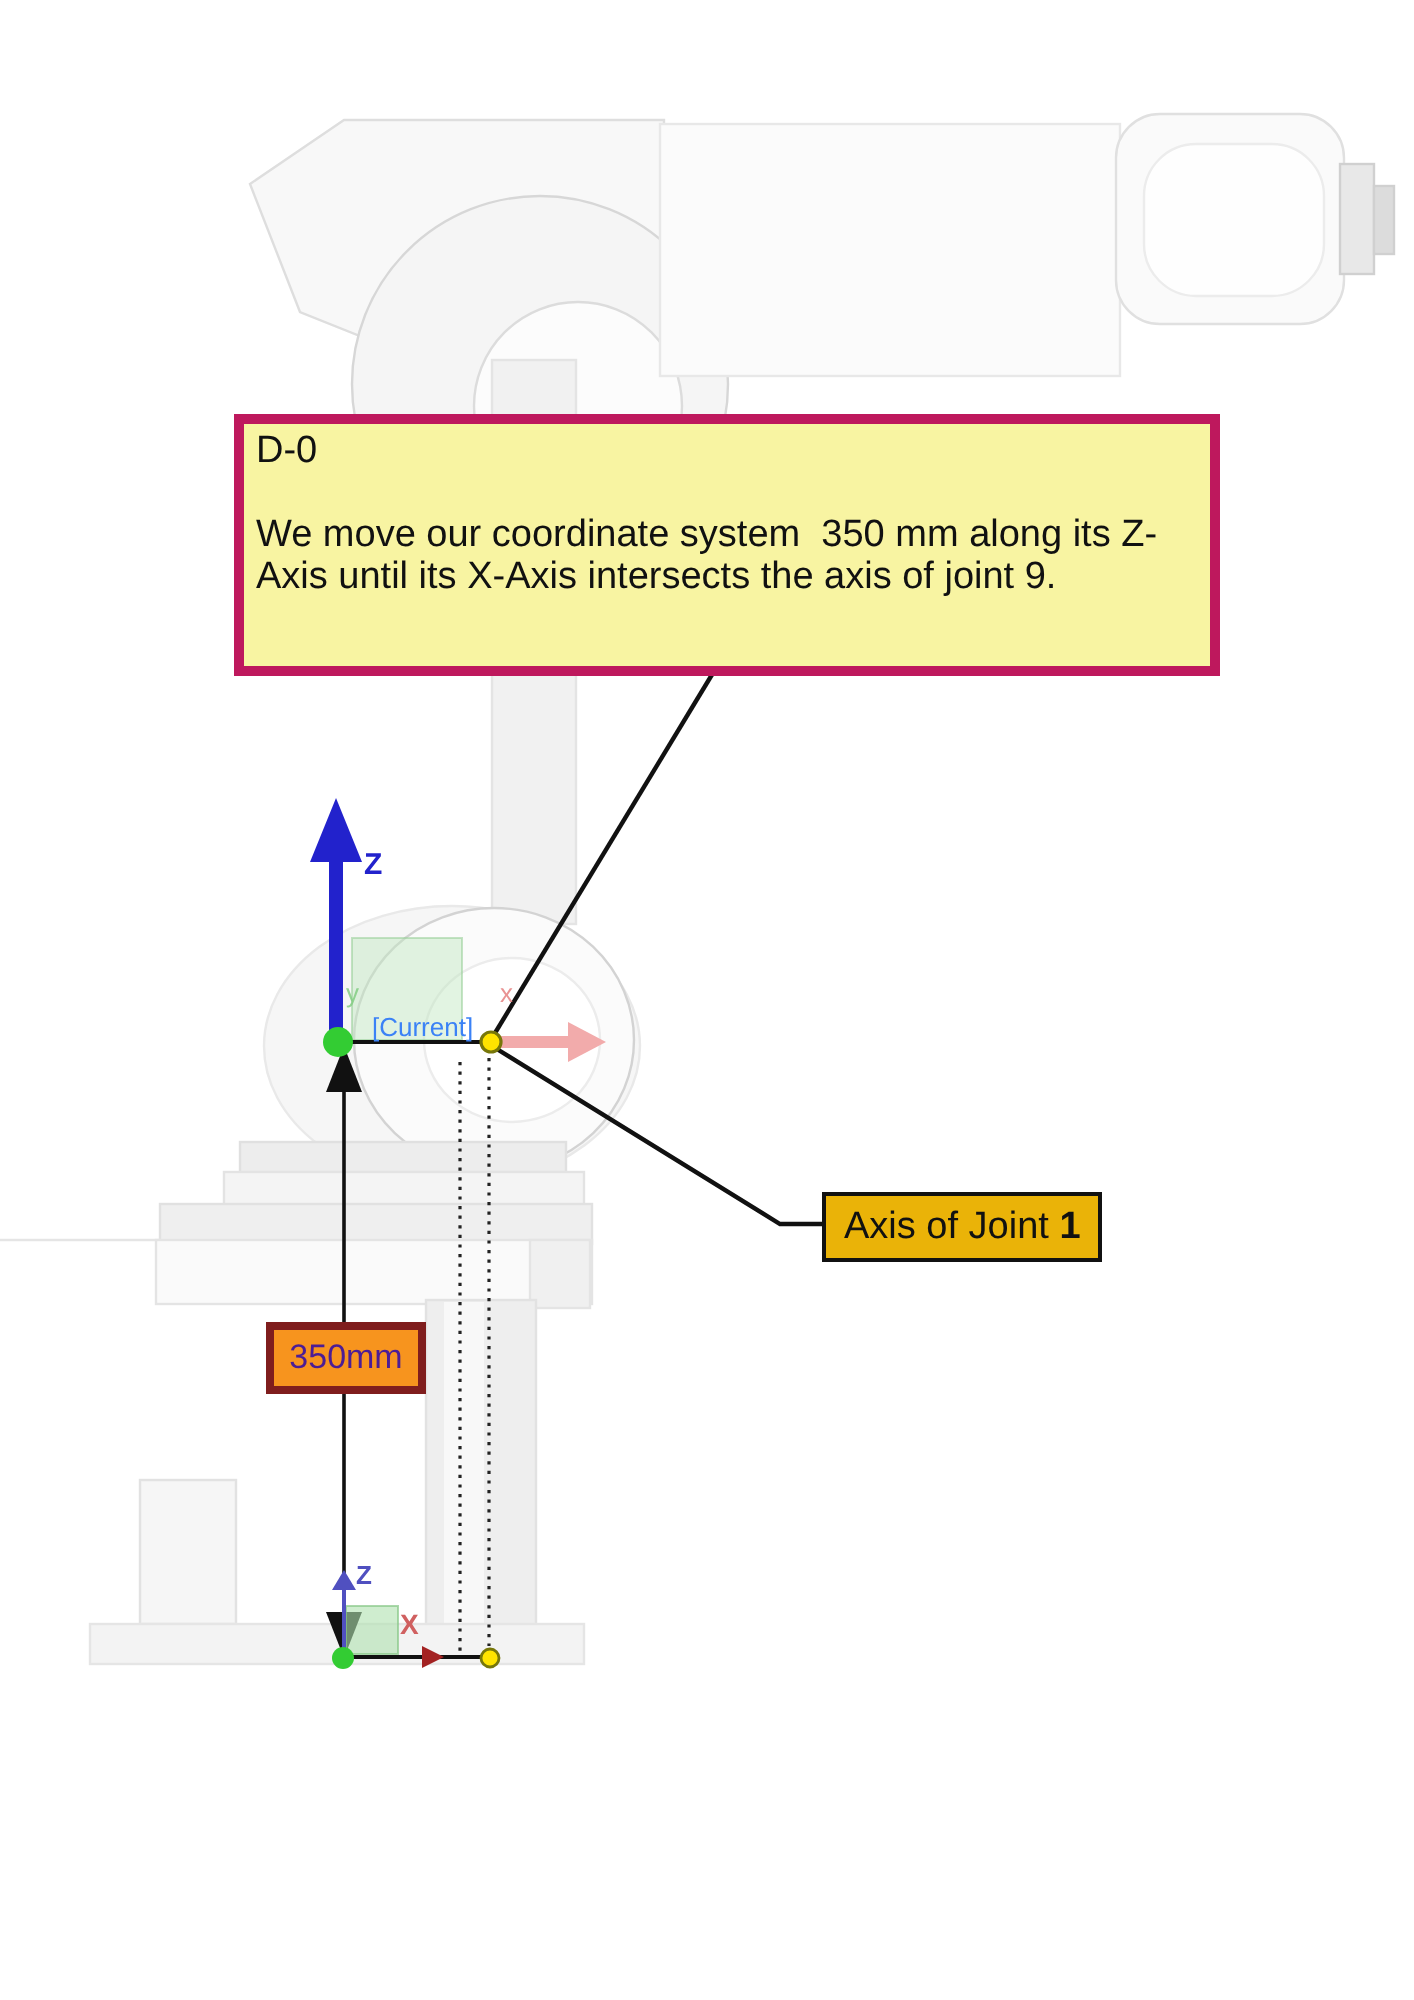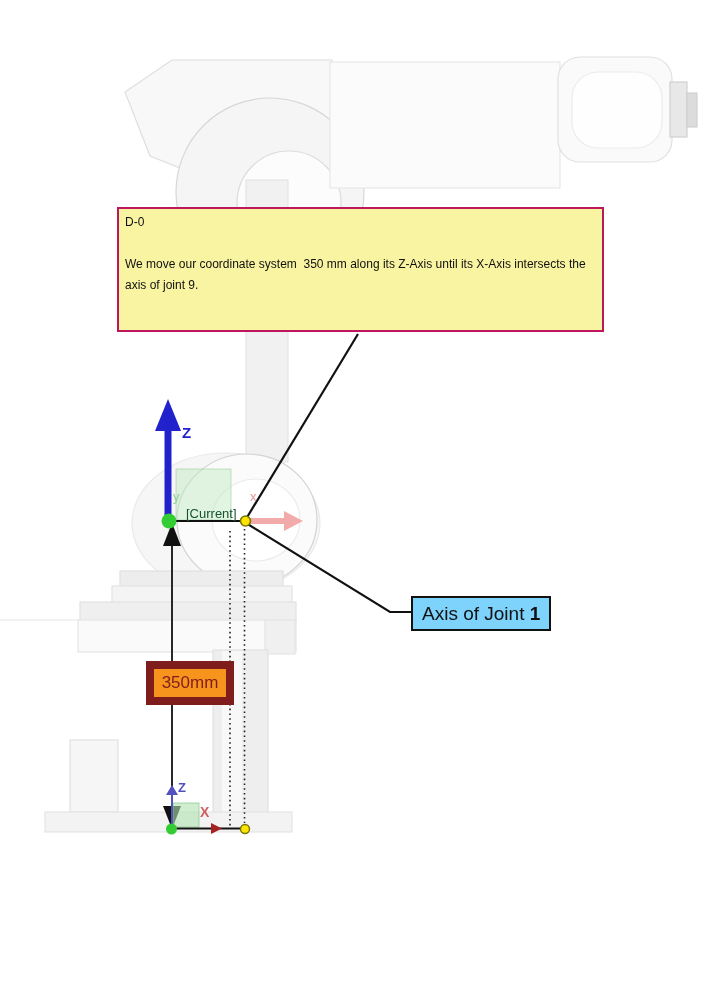--- a/index.html
+++ b/index.html
@@ -4,40 +4,40 @@
 <style>
   html,body{margin:0;padding:0;background:#fff;}
   #canvas{
     position:relative;width:707px;height:1000px;background:#ffffff;
     overflow:hidden;font-family:"Liberation Sans", sans-serif;color:#111;
   }
   svg.layer{position:absolute;left:0;top:0;}
   
   .callout{
     position:absolute;left:117px;top:207px;width:471px;height:115px;
-    border:2px solid #be185d;padding:3px 6px;
-    font-size:12px;line-height:21px;color:#111;z-index:5;
+    border:5px solid #be185d;padding:3px 6px;
+    font-size:19px;line-height:21px;color:#111;z-index:5;
   }
   .callout .title{margin:0 0 21px 0;}
   .callout .body{margin:0;white-space:pre-wrap;}
   .callout .command{margin:21px 0 0 0;}
   .axis-label{
     position:absolute;left:411px;top:596px;height:31px;
     border:2px solid #111;padding:0 9px;
     font-size:19px;line-height:31px;white-space:nowrap;z-index:5;
   }
   .axis-label b{font-weight:bold;}
   .dim-label{
-    position:absolute;left:146px;top:661px;width:72px;height:28px;
-    border:8px solid #7f1d1d;text-align:center;
-    font-size:17px;line-height:28px;color:#7f1d1d;z-index:5;
+    position:absolute;left:133px;top:661px;width:72px;height:28px;
+    border:4px solid #7f1d1d;text-align:center;
+    font-size:17px;line-height:28px;color:#4c1d95;z-index:5;
   }
   
   .lbl{position:absolute;z-index:4;}
-  .lbl-current{left:186px;top:506px;font-size:13px;color:#14532d;}
+  .lbl-current{left:186px;top:506px;font-size:13px;color:#3b82f6;}
   .lbl-z-top{left:182px;top:424px;font-size:15px;font-weight:bold;}
   .lbl-y-faint{left:173px;top:489px;font-size:13px;color:rgba(130,205,130,.85);}
   .lbl-x-faint{left:250px;top:489px;font-size:13px;color:rgba(228,120,120,.8);}
   .lbl-z-bottom{left:178px;top:780px;font-size:13px;font-weight:bold;}
   .lbl-x-bottom{left:200px;top:804px;font-size:14px;font-weight:bold;color:#D06060;}
 </style>
 </head>
 <body>
 
 <div id="canvas">
@@ -103,21 +103,21 @@
     <polygon points="211,823 211,834 222,828.5" fill="#A32222"></polygon>
     <circle cx="171.5" cy="829" r="5.5" fill="#33CC33"></circle>
     <circle cx="245" cy="829" r="4.5" stroke-width="1.4" stroke="#77770A" fill="#FFE400"></circle>
   </svg>
 
   <div class="callout" style="background-color: rgb(248, 244, 162);">
     <p class="title">D-0</p>
     <p class="body">We move our coordinate system  350 mm along its Z-Axis until its X-Axis intersects the axis of joint 9.</p>
   </div>
 
-  <div class="axis-label" style="background-color: #7dd3fc;">
+  <div class="axis-label" style="background-color: #eab308;">
     <span>Axis of Joint </span><b>1</b>
   </div>
 
   <div class="dim-label" style="background-color: rgb(247, 148, 30);">350mm</div>
 
   <span class="lbl lbl-current">[Current]</span>
   <span class="lbl lbl-z-top" style="color: rgb(34, 34, 204);">Z</span>
   <span class="lbl lbl-y-faint">y</span>
   <span class="lbl lbl-x-faint">x</span>
   <span class="lbl lbl-z-bottom" style="color: rgb(80, 80, 192);">Z</span>

